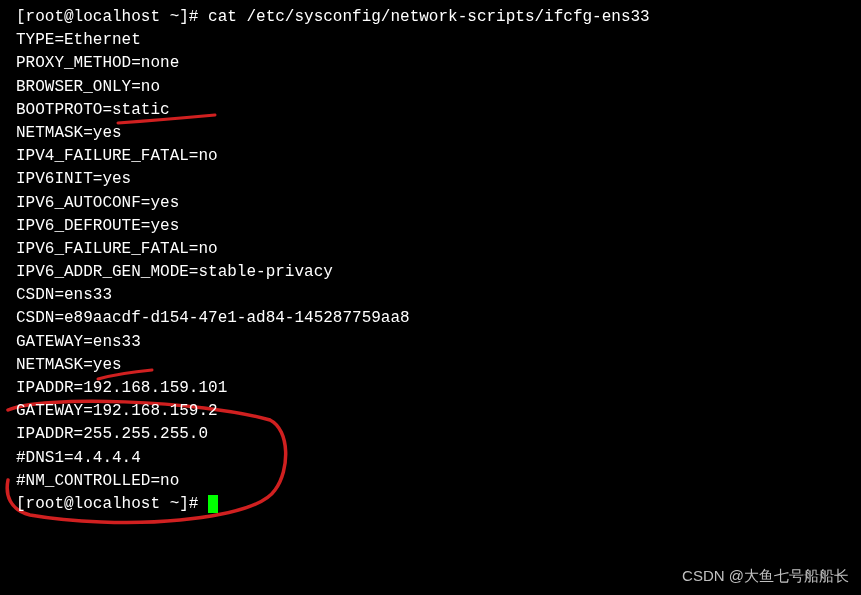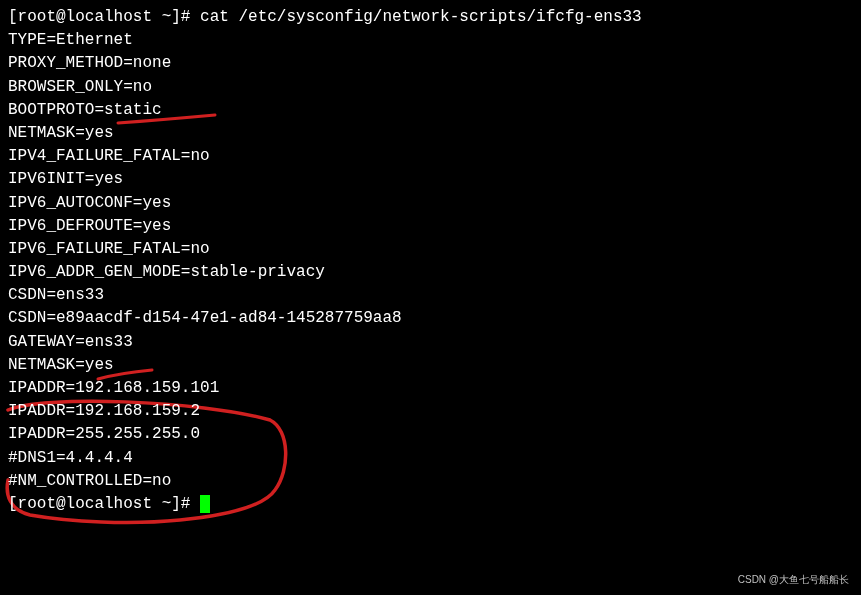--- a/index.html
+++ b/index.html
@@ -16,35 +16,36 @@
       height: 595px;
       padding: 6px 8px;
       position: relative;
       overflow: hidden;
       line-height: 1.45;
     }
     .line {
       white-space: pre;
       position: relative;
       z-index: 2;
+      margin-left: 8px;
     }
     .cursor {
       display: inline-block;
       width: 10px;
       height: 18px;
       background: #00ff00;
       vertical-align: text-bottom;
     }
     .watermark {
       position: absolute;
       bottom: 8px;
       right: 12px;
       color: #c0c0c0;
       font-family: Arial, sans-serif;
-      font-size: 10px;
+      font-size: 15px;
       z-index: 3;
     }
     svg.annotations {
       position: absolute;
       top: 0;
       left: 0;
       width: 861px;
       height: 595px;
       z-index: 1;
       pointer-events: none;
@@ -78,19 +79,19 @@
 <div class="line">IPV6_AUTOCONF=yes</div>
 <div class="line">IPV6_DEFROUTE=yes</div>
 <div class="line">IPV6_FAILURE_FATAL=no</div>
 <div class="line">IPV6_ADDR_GEN_MODE=stable-privacy</div>
 <div class="line">CSDN=ens33</div>
 <div class="line">CSDN=e89aacdf-d154-47e1-ad84-145287759aa8</div>
 <div class="line">GATEWAY=ens33</div>
 <div class="line">NETMASK=yes</div>
 <div class="line"></div>
 <div class="line">IPADDR=192.168.159.101</div>
-<div class="line">IPADDR=192.168.159.2</div>
+<div class="line">GATEWAY=192.168.159.2</div>
 <div class="line">IPADDR=255.255.255.0</div>
 <div class="line">#DNS1=4.4.4.4</div>
 <div class="line">#NM_CONTROLLED=no</div>
 <div class="line"><span>[root@localhost ~]# </span><span class="cursor"></span></div>
 
 <div class="watermark">CSDN @大鱼七号船船长</div>
 
 </body></html>

